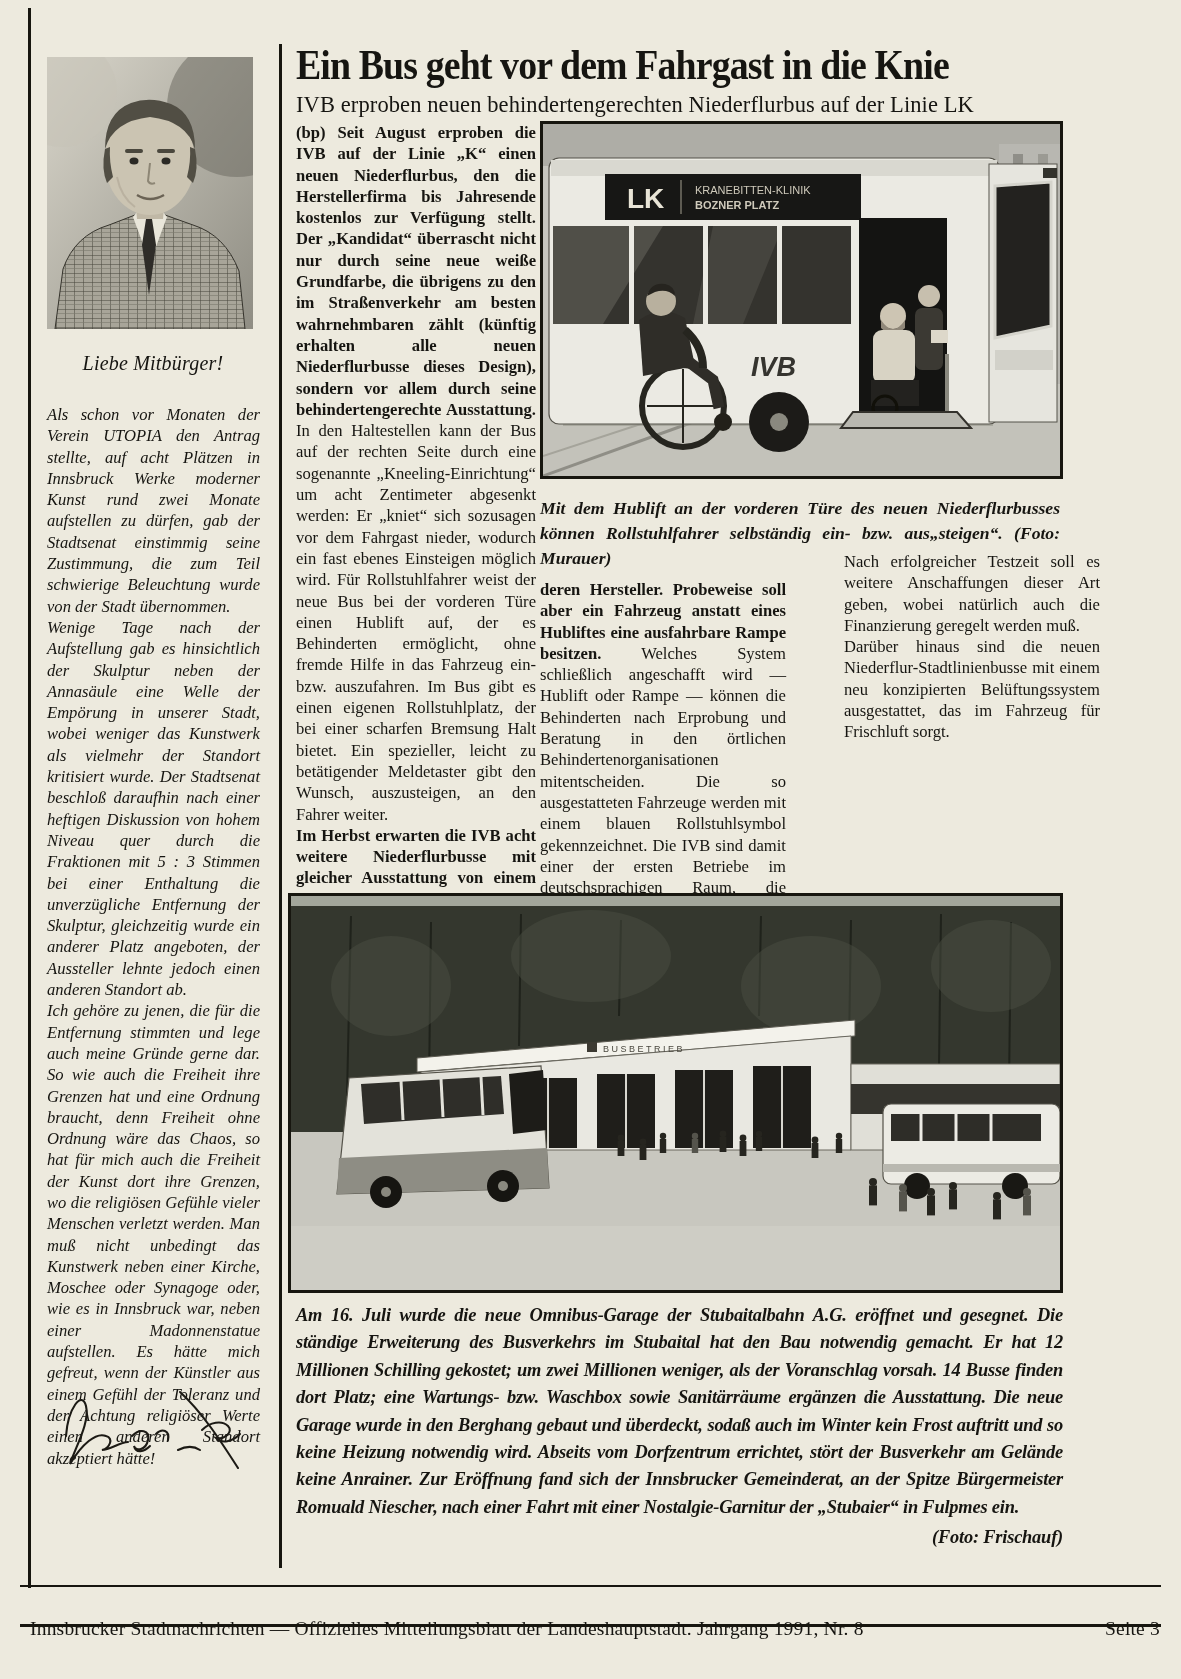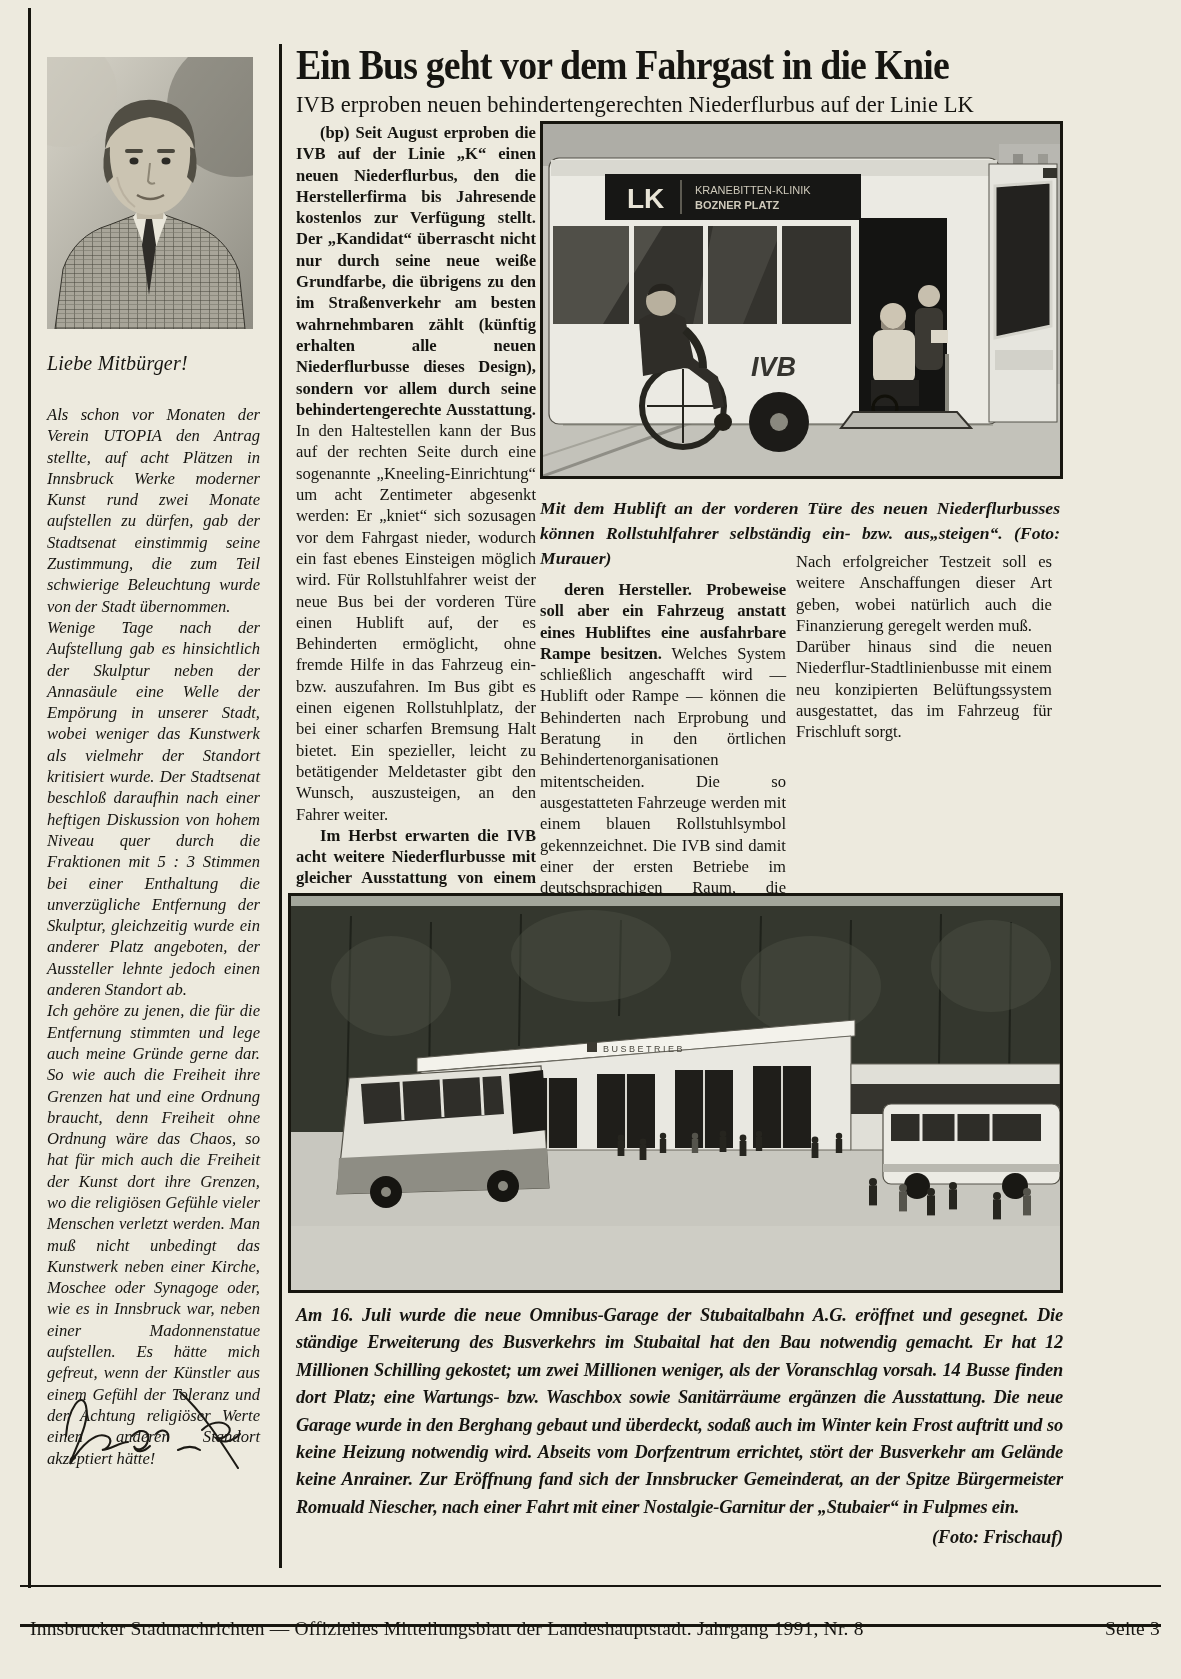--- a/index.html
+++ b/index.html
@@ -22,21 +22,21 @@
   
   .headline{
     font-weight:bold; font-size:43px; white-space:nowrap;
     letter-spacing:-1px; transform:scaleX(.88); transform-origin:left top;
   }
   .subhead{font-size:22.5px; white-space:nowrap; letter-spacing:.1px;}
 
   
   .bodycol{font-size:16.6px; line-height:21.3px; text-align:justify;}
   .bodycol p{margin:0;}
-  .bodycol b{font-weight:bold;margin-left:24px;}
+  .bodycol b{font-weight:bold;}
 
   .photoframe{border:3px solid #17160f; background:#f9a8d4; box-sizing:content-box;}
   .photoframe svg{display:block;}
 
   .buscaption{font-style:italic; font-weight:bold; font-size:17.6px; line-height:25px; text-align:justify;}
 
   .bigcaption{
     font-style:italic; font-weight:bold; font-size:18.4px; line-height:27.4px;
     text-align:justify; letter-spacing:-0.2px;
   }
@@ -80,21 +80,21 @@
       <rect x="78" y="92" width="18" height="4" rx="2" fill="#4a473d"></rect>
       <rect x="110" y="92" width="18" height="4" rx="2" fill="#4a473d"></rect>
       <ellipse cx="87" cy="104" rx="4.5" ry="3.5" fill="#2b2a25"></ellipse>
       <ellipse cx="119" cy="104" rx="4.5" ry="3.5" fill="#2b2a25"></ellipse>
       <path d="M103,106 L101,124 Q103,128 108,126" stroke="#8d8675" stroke-width="2" fill="none"></path>
       <path d="M90,138 Q103,146 117,138" stroke="#6b6355" stroke-width="2.5" fill="none"></path>
       <path d="M70,120 Q74,140 88,150" stroke="#b2aa98" stroke-width="2" fill="none" opacity=".7"></path>
     </svg>
   </div>
 
-  <div class="abs salutation" style="left:47px; top:352px; width:212px;">Liebe Mitbürger!</div>
+  <div class="abs salutation" style="left:47px; top:352px; width:212px;text-align:center;">Liebe Mitbürger!</div>
   <div class="abs letter" style="left:47px; top:404px; width:213px;">
     <p>Als schon vor Monaten der Verein UTOPIA den Antrag stellte, auf acht Plätzen in Innsbruck Werke moderner Kunst rund zwei Monate aufstellen zu dürfen, gab der Stadtsenat einstimmig seine Zustimmung, die zum Teil schwierige Beleuchtung wurde von der Stadt übernommen.</p>
     <p>Wenige Tage nach der Aufstellung gab es hinsichtlich der Skulptur neben der Annasäule eine Welle der Empörung in unserer Stadt, wobei weniger das Kunstwerk als vielmehr der Standort kritisiert wurde. Der Stadtsenat beschloß daraufhin nach einer heftigen Diskussion von hohem Niveau quer durch die Fraktionen mit 5 : 3 Stimmen bei einer Enthaltung die unverzügliche Entfernung der Skulptur, gleichzeitig wurde ein anderer Platz angeboten, der Aussteller lehnte jedoch einen anderen Standort ab.</p>
     <p>Ich gehöre zu jenen, die für die Entfernung stimmten und lege auch meine Gründe gerne dar. So wie auch die Freiheit ihre Grenzen hat und eine Ordnung braucht, denn Freiheit ohne Ordnung wäre das Chaos, so hat für mich auch die Freiheit der Kunst dort ihre Grenzen, wo die religiösen Gefühle vieler Menschen verletzt werden. Man muß nicht unbedingt das Kunstwerk neben einer Kirche, Moschee oder Synagoge oder, wie es in Innsbruck war, neben einer Madonnenstatue aufstellen. Es hätte mich gefreut, wenn der Künstler aus einem Gefühl der Toleranz und der Achtung religiöser Werte einen anderen Standort akzeptiert hätte!</p>
   </div>
 
   <div class="abs" style="left:52px; top:1372px; width:200px; height:110px;">
     <svg width="200" height="110" viewBox="0 0 200 110">
       <g fill="none" stroke="#1c1a15" stroke-width="2.1" stroke-linecap="round">
         <path d="M14,64 C16,36 30,18 34,34 C38,50 24,74 18,92 C30,72 44,60 54,64 C62,66 58,76 50,78 C58,78 68,70 76,70"></path>
@@ -176,21 +176,21 @@
       <path d="M142,206 Q160,222 160,244" stroke="#26251f" stroke-width="8" fill="none"></path>
     </svg>
   </div>
 
   <div class="abs buscaption" style="left:540px; top:496px; width:520px;">Mit dem Hublift an der vorderen Türe des neuen Niederflurbusses können Rollstuhlfahrer selbständig ein- bzw. aus„steigen“. (Foto: Murauer)</div>
 
   <div class="abs bodycol" style="left:540px; top:579px; width:246px;">
     <p><b>deren Hersteller. Probeweise soll aber ein Fahrzeug anstatt eines Hubliftes eine ausfahrbare Rampe besitzen.</b><span> Welches System schließlich angeschafft wird — Hublift oder Rampe — können die Behinderten nach Erprobung und Beratung in den örtlichen Behindertenorganisationen mitentscheiden. Die so ausgestatteten Fahrzeuge werden mit einem blauen Rollstuhlsymbol gekennzeichnet. Die IVB sind damit einer der ersten Betriebe im deutschsprachigen Raum, die „Behindertenbusse“ erproben.</span></p>
   </div>
 
-  <div class="abs bodycol" style="left:796px; top:551px; width:256px;">
+  <div class="abs bodycol" style="left:844px; top:551px; width:256px;">
     <p>Nach erfolgreicher Testzeit soll es weitere Anschaffungen dieser Art geben, wobei natürlich auch die Finanzierung geregelt werden muß.</p>
     <p>Darüber hinaus sind die neuen Niederflur-Stadtlinienbusse mit einem neu konzipierten Belüftungssystem ausgestattet, das im Fahrzeug für Frischluft sorgt.</p>
   </div>
 
   <div class="abs photoframe" style="left:288px; top:893px; width:769px; height:394px;">
     <svg width="769" height="394" viewBox="0 0 769 394">
       <rect width="769" height="394" fill="#c8c7bf"></rect>
       <rect x="0" y="0" width="769" height="16" fill="#a3a69b"></rect>
       <rect x="0" y="10" width="769" height="228" fill="#34372e"></rect>
       <g stroke="#1f221b" stroke-width="2">

